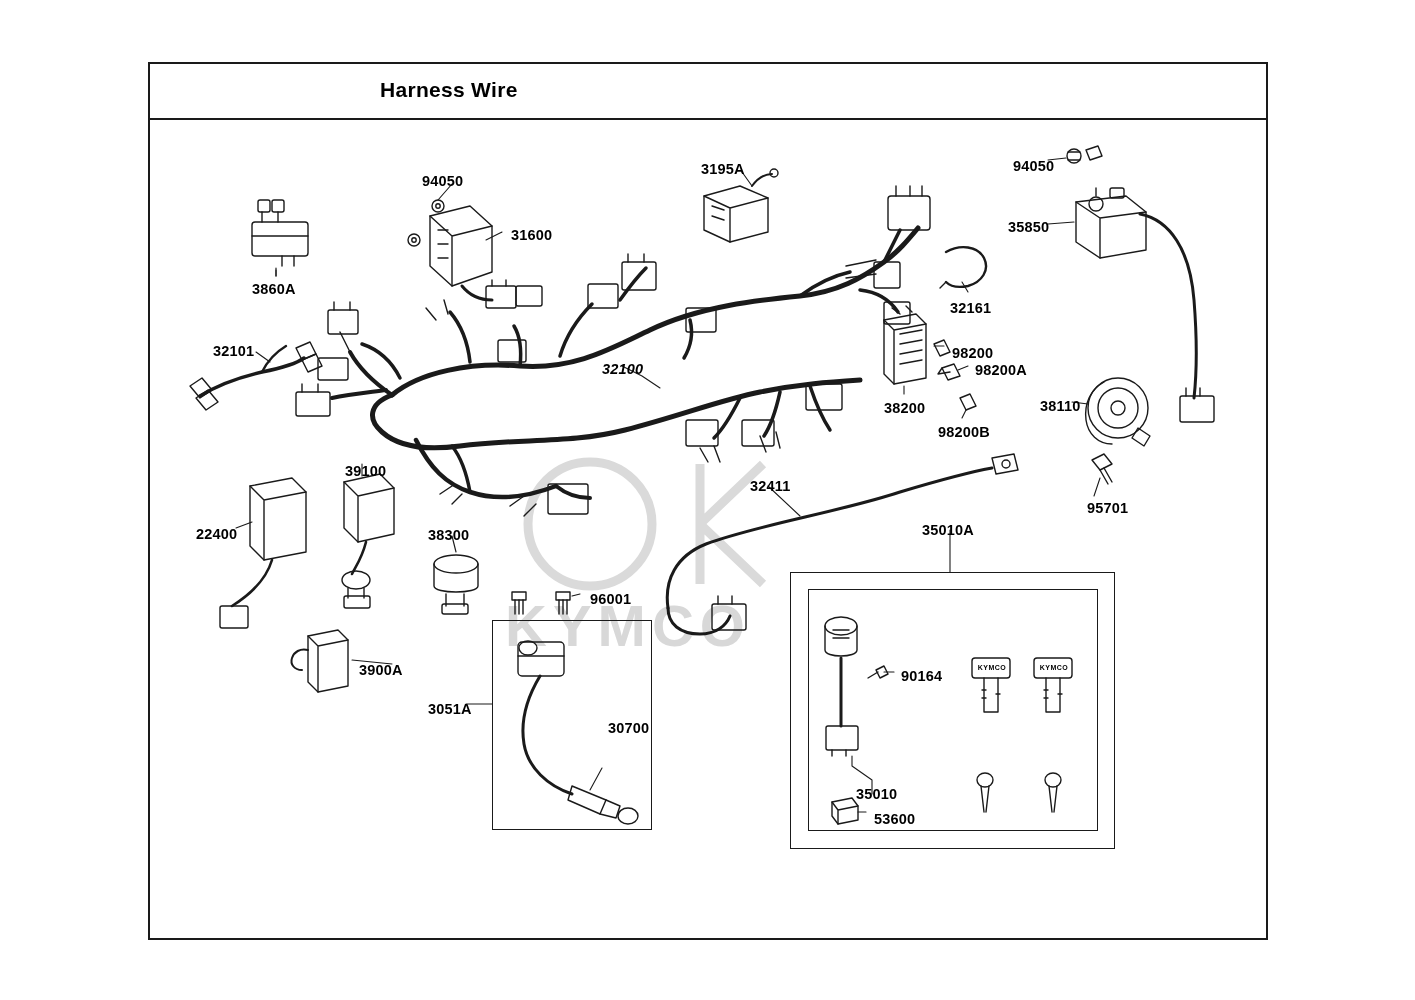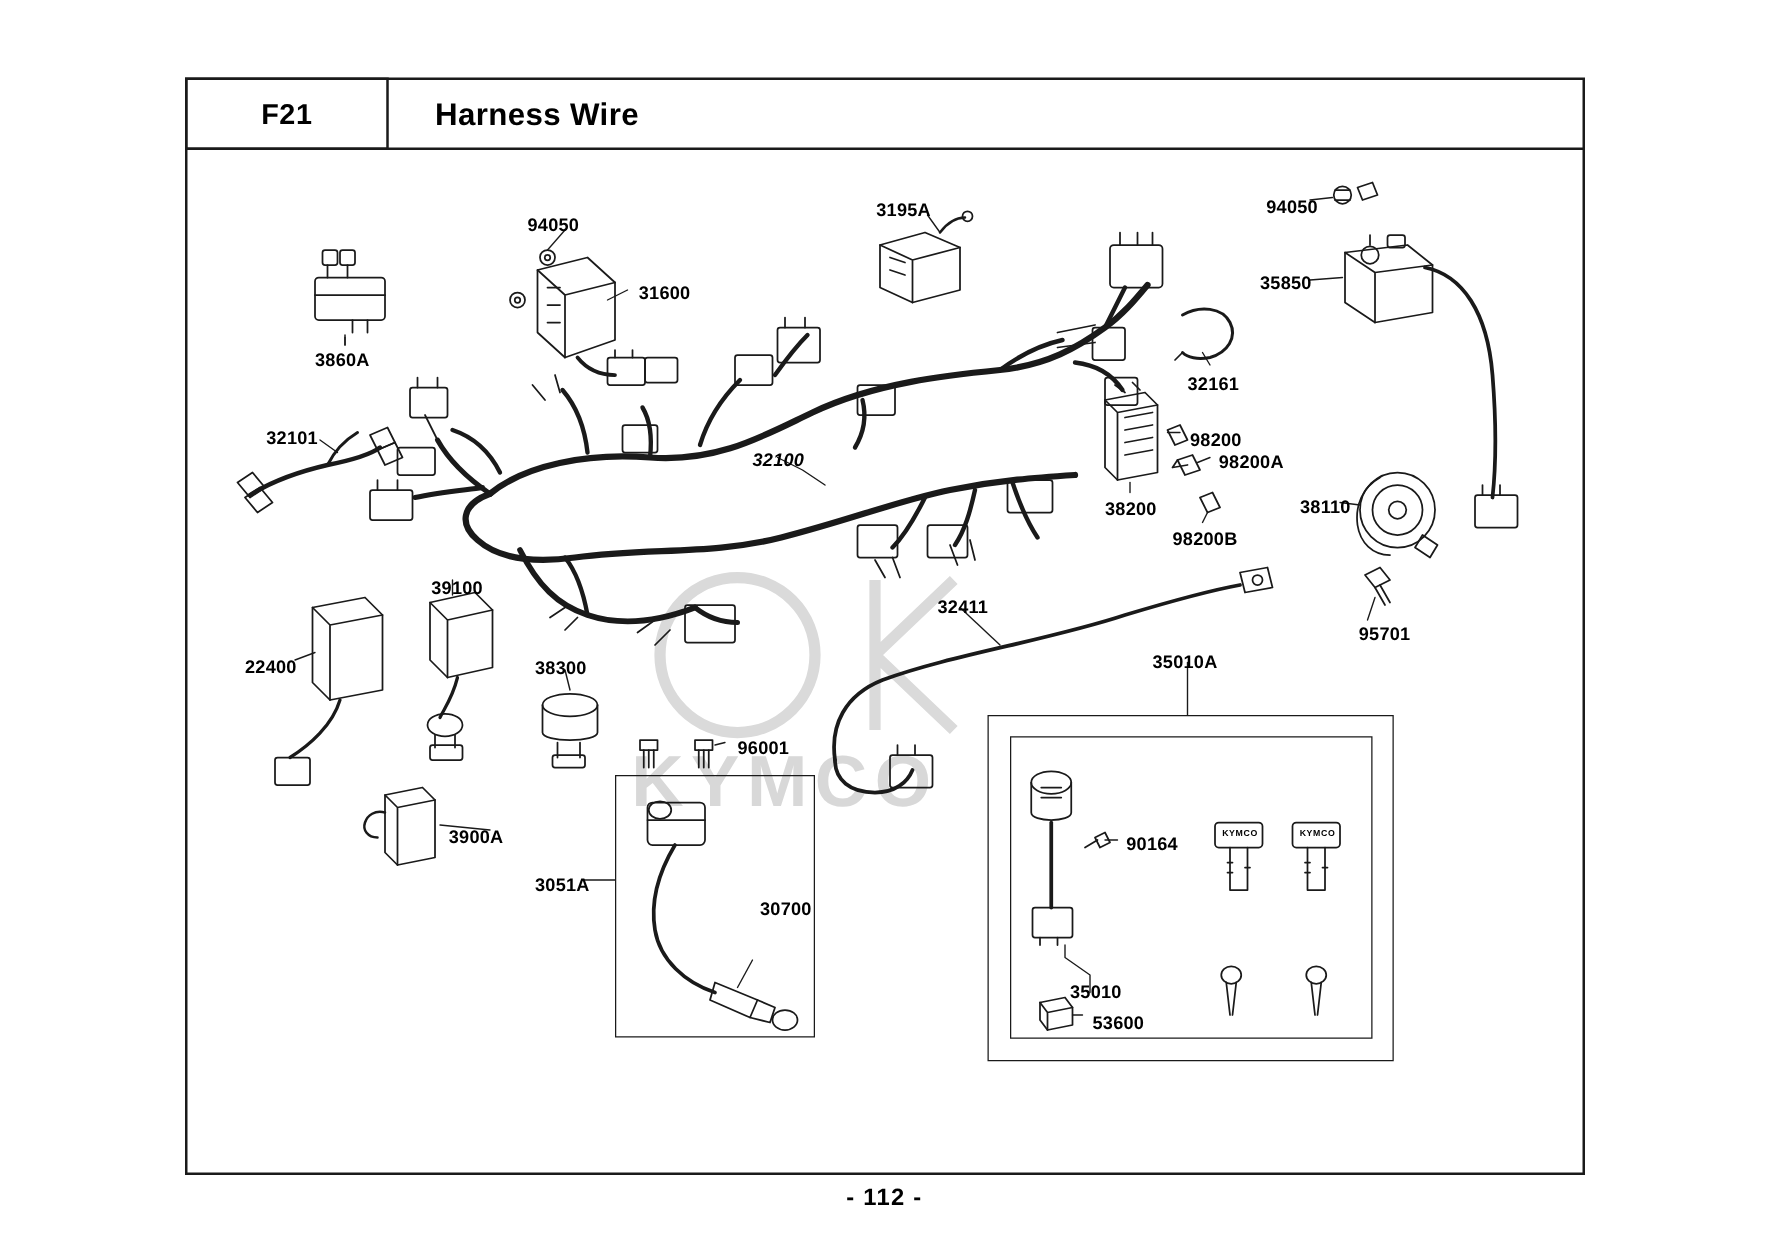--- a/index.html
+++ b/index.html
@@ -52,23 +52,23 @@
     position: absolute;
     left: 148px;
     top: 62px;
     width: 1120px;
     height: 58px;
     border-bottom: 2px solid #1a1a1a;
     box-sizing: border-box;
   }
   .title-text {
     position: absolute;
-    left: 348px;
+    left: 380px;
     top: 78px;
-    font-size: 25px;
+    font-size: 21px;
     font-weight: bold;
     letter-spacing: 0.3px;
   }
   .page-number {
     position: absolute;
     left: 0;
     top: 948px;
     width: 1415px;
     text-align: center;
     font-size: 19px;
@@ -116,23 +116,20 @@
     box-sizing: border-box;
   }
 </style>
 </head>
 <body>
 
 <div id="page">
 
   <div class="frame"></div>
   <div class="title-bar"></div>
-  <div class="title-box">
-    <span class="code">F21</span>
-  </div>
   <div class="title-text">Harness Wire</div>
 
   <div class="watermark">
     <svg width="430" height="240" viewBox="0 0 430 240">
       <g fill="none" stroke="#dadada" stroke-width="9">
         <circle cx="95" cy="92" r="62"></circle>
         <path d="M205 32 L205 152 M205 92 L268 32 M205 92 L268 152"></path>
       </g>
     </svg>
     <div class="wm-text">KYMCO</div>
@@ -430,14 +427,13 @@
   <div class="lbl" style="left:359px; top:662px;">3900A</div>
   <div class="lbl" style="left:428px; top:701px;">3051A</div>
   <div class="lbl" style="left:608px; top:720px;text-align:center;">30700</div>
   <div class="lbl" style="left:901px; top:668px;">90164</div>
   <div class="lbl" style="left:856px; top:786px;">35010</div>
   <div class="lbl" style="left:874px; top:811px;">53600</div>
 
   <div style="position:absolute; left:975px; top:664px; font-size:7px; font-weight:bold; letter-spacing:0.5px; width:34px; text-align:center;">KYMCO</div>
   <div style="position:absolute; left:1037px; top:664px; font-size:7px; font-weight:bold; letter-spacing:0.5px; width:34px; text-align:center;">KYMCO</div>
 
-  <div class="page-number">- 112 -</div>
 </div>
 
 </body></html>

